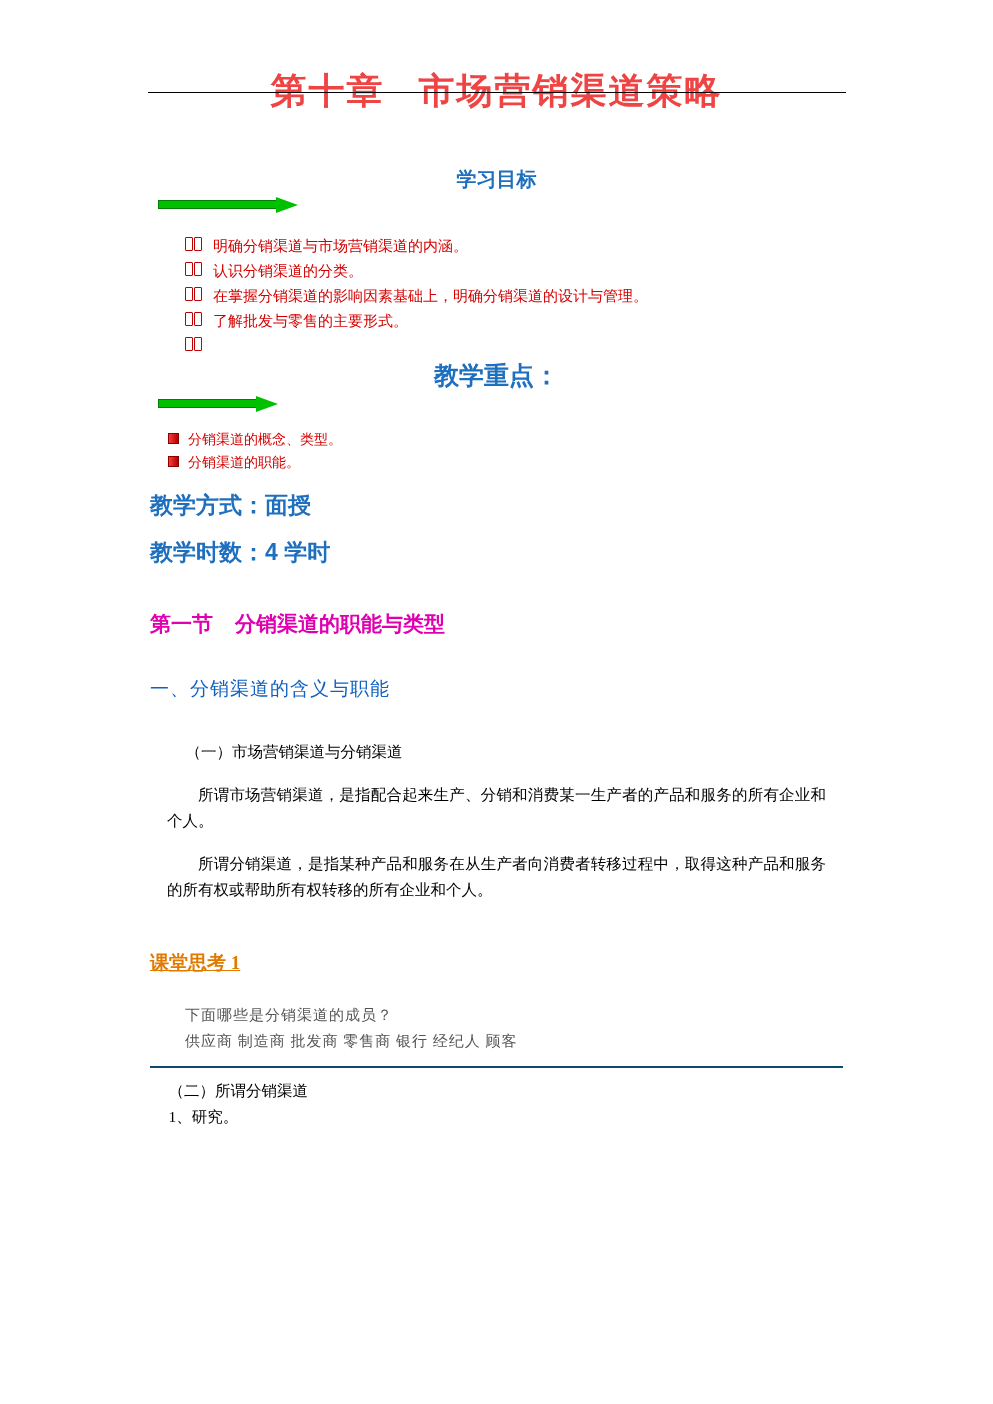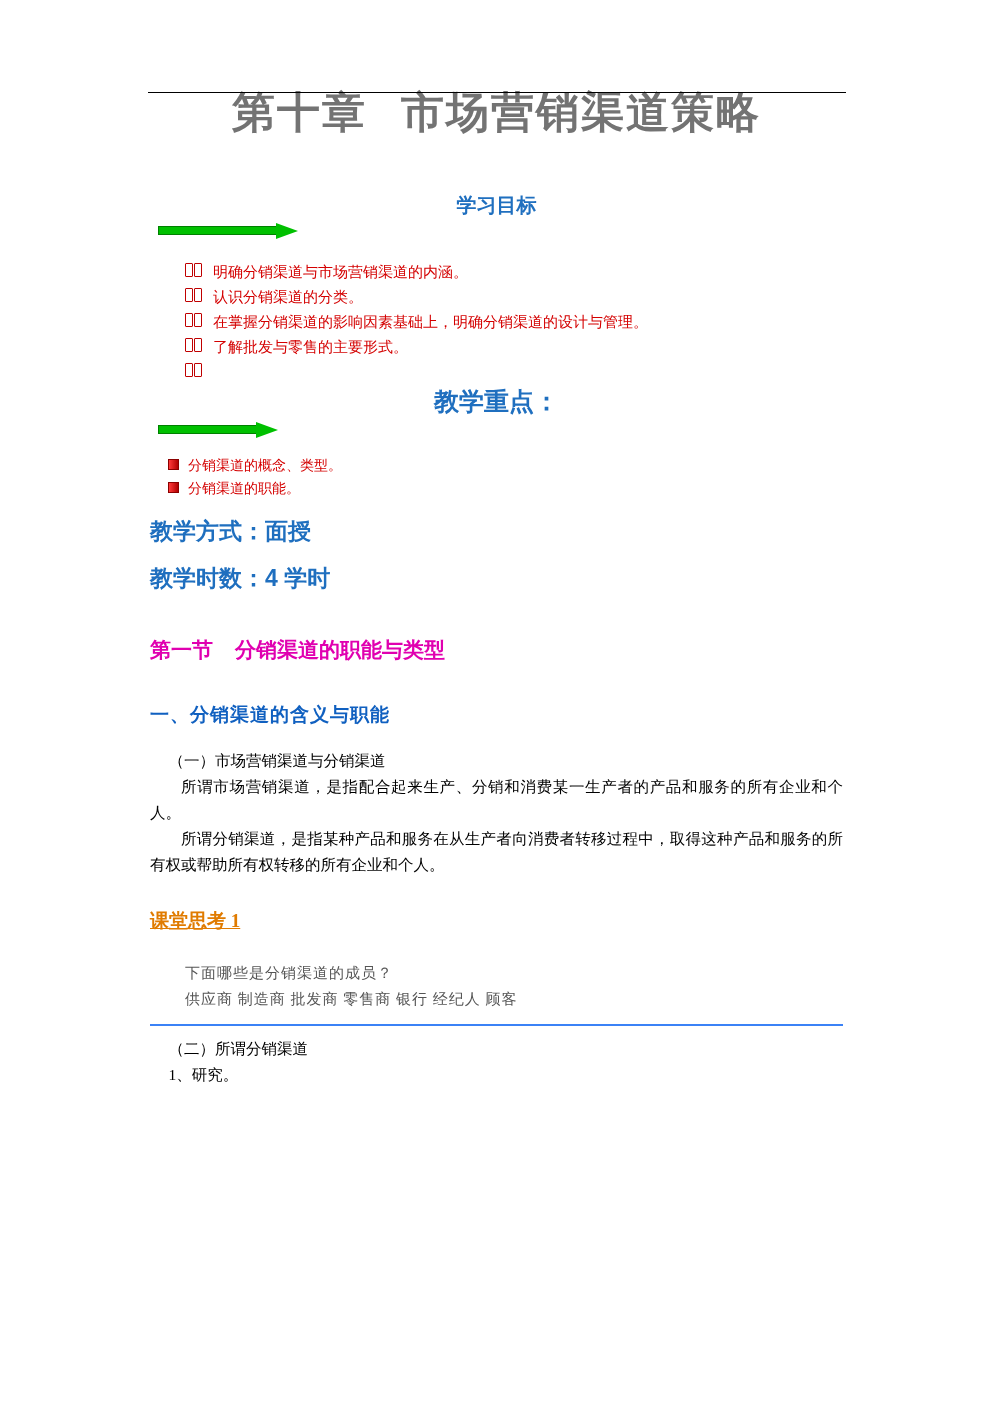--- a/index.html
+++ b/index.html
@@ -27,26 +27,26 @@
     position: absolute;
     left: 148px;
     top: 92px;
     width: 698px;
     height: 0;
     border-top: 1.5px solid #000000;
   }
   
   .doc-title {
     margin: 0;
-    padding-top: 84px;
+    padding-top: 67px;
     text-align: center;
     font-family: "Liberation Serif", "DejaVu Serif", serif;
-    font-size: 43px;
-    font-weight: bold;
-    color: #737373;
+    font-size: 36px;
+    font-weight: bold;
+    color: #ef4444;
     letter-spacing: 2px;
   }
   .doc-title .gap { display: inline-block; width: 34px; }
 
   
   .h-objectives {
     margin: 0;
     padding-top: 50px;
     padding-left: 0;
     font-family: "Liberation Sans", sans-serif;
@@ -184,28 +184,28 @@
     color: #e000b0;
   }
   .h-section1 .gap { display: inline-block; width: 22px; }
 
   
   .h-sub {
     margin: 0;
     padding-top: 38px;
     font-family: "Liberation Serif", "DejaVu Serif", serif;
     font-size: 19px;
-    font-weight: bold;
+    font-weight: normal;
     color: #1060c0;
     letter-spacing: 1px;
   }
 
   
   .para {
-    margin: 0;
+    margin: 17px;
     padding-top: 16px;
     font-family: "Liberation Serif", "DejaVu Serif", serif;
     font-size: 15.5px;
     line-height: 26px;
     color: #000000;
     text-align: justify;
   }
   .para.indent { text-indent: 2em; padding-top: 0; }
   .para.first { padding-top: 20px; text-indent: 1.2em; }
 
@@ -216,21 +216,21 @@
     font-family: Liberation Serif, serif;
     font-size: 19px;
     font-weight: bold;
     color: #e07b00;
     text-decoration: underline;
     display: inline-block;
   }
   .think-box {
     margin-top: 26px;
     padding-left: 35px;
-    border-bottom: 2px solid #3b82f6;
+    border-bottom: 2px solid #0c4a6e;
     padding-bottom: 12px;
   }
   .think-box .tline {
     font-family: "Liberation Serif", "DejaVu Serif", serif;
     font-size: 15px;
     color: #555555;
     line-height: 26px;
     letter-spacing: 1px;
   }
   .tail {

